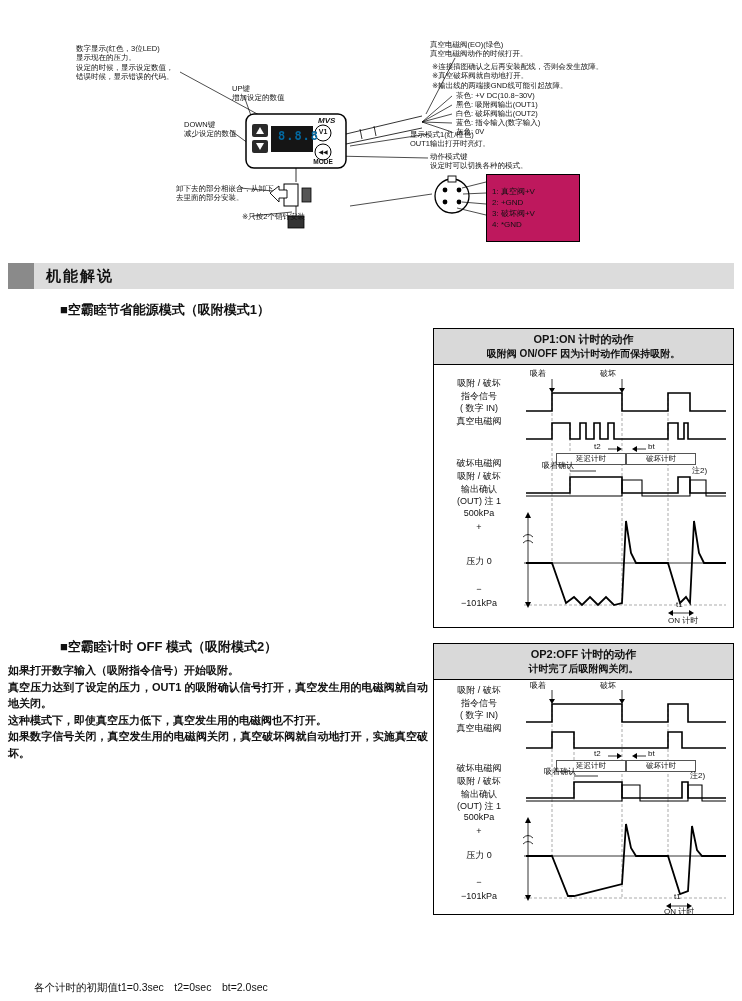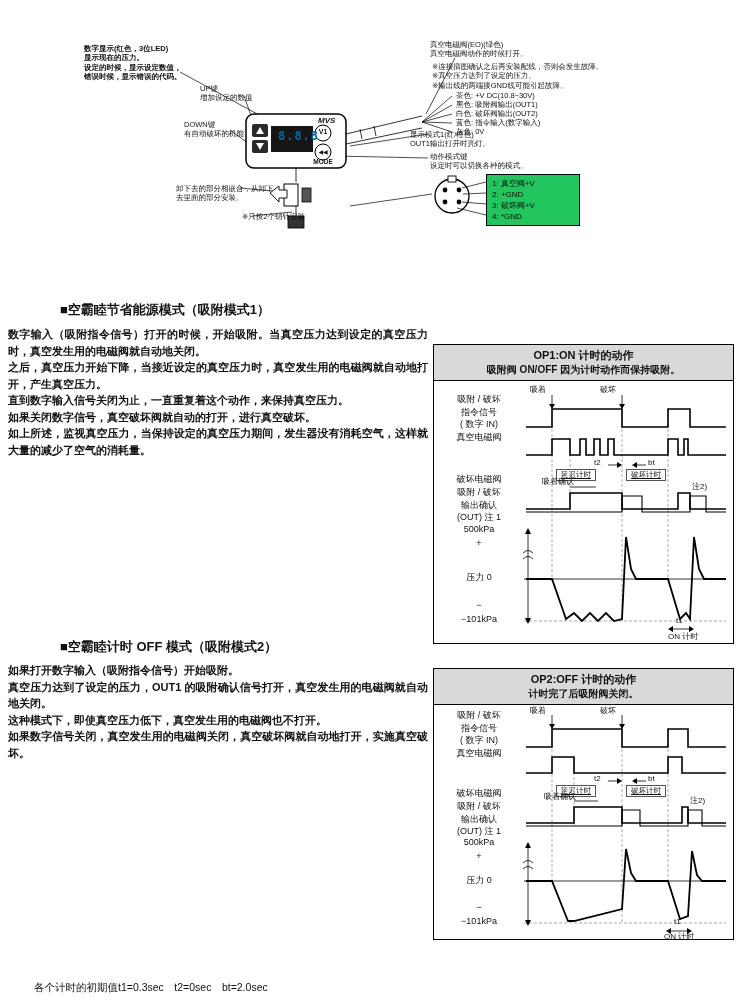--- a/index.html
+++ b/index.html
@@ -7,34 +7,34 @@
   body { font-family:"Liberation Sans","DejaVu Sans",sans-serif; color:#111; }
   .page { position:relative; width:742px; height:1001px; background:#ffffff; overflow:hidden; }
   .abs { position:absolute; }
 
   .section-bar { position:absolute; left:8px; width:726px; height:26px; background:#dcdcdc; }
   .section-bar .sq { position:absolute; left:0; top:0; width:26px; height:26px; background:#8a8a8a; }
   .section-bar .txt { position:absolute; left:38px; top:4px; font-size:15px; font-weight:bold; letter-spacing:2px; }
 
   .note { font-size:7.5px; line-height:1.25; white-space:pre-line; color:#111; }
   .wire-list div { font-size:7.5px; line-height:8.9px; white-space:nowrap; }
-  .pinbox { position:absolute; border:1px solid #000; background:#22c55e; padding:3px 5px; }
+  .pinbox { position:absolute; border:1px solid #000; background:#be185d; padding:11px 5px; }
   .pinbox div { font-size:8px; line-height:11px; white-space:nowrap; }
 
   .mode-title { position:absolute; font-size:13px; font-weight:bold; }
   .body-text { position:absolute; font-size:11px; font-weight:bold; line-height:1.5; white-space:pre-line; text-align:justify; }
 
   .chart-box { position:absolute; width:301px; border:1.5px solid #000; background:#fff; }
   .chart-head { height:36px; background:#d9d9d9; border-bottom:1.5px solid #000; text-align:center; padding-top:3px; }
   .chart-head .t1 { font-size:11px; font-weight:bold; line-height:15px; }
   .chart-head .t2 { font-size:10px; font-weight:bold; line-height:13px; }
   .chart-body { position:relative; width:100%; }
   .clbl { position:absolute; left:2px; width:86px; font-size:9px; line-height:1.4; text-align:center; white-space:pre-line; }
   .cann { position:absolute; font-size:8px; white-space:nowrap; }
-  .cann.boxed { font-size:7.5px; border:0.5px solid #555; background:#fff; padding:0 4px;text-decoration:underline; }
+  .cann.boxed { font-size:7.5px; border:0.5px solid #555; background:#fff; padding:0 19px; }
 
   .notes-line { position:absolute; font-size:10.5px; line-height:15px; white-space:pre; }
 
   svg .wf  { fill:none; stroke:#000; stroke-width:1.6; }
   svg .wf2 { fill:none; stroke:#000; stroke-width:1.1; }
   svg .wfp { fill:none; stroke:#000; stroke-width:1.8; }
   svg .thin{ stroke:#000; stroke-width:0.8; fill:none; }
   svg .dash{ stroke:#888; stroke-width:0.7; stroke-dasharray:3 2; fill:none; }
   svg .arr { fill:#000; stroke:none; }
   svg .ln  { stroke:#000; stroke-width:0.7; fill:none; }
@@ -106,32 +106,32 @@
     <line class="ln" x1="457" y1="172" x2="486" y2="179"></line>
     <line class="ln" x1="350" y1="170" x2="432" y2="158"></line>
   </svg>
 
   <div class="abs" style="left:318px;top:116px;font-size:8px;font-weight:bold;font-style:italic;">MVS</div>
   <div class="abs" style="left:272px;top:129px;width:53px;text-align:center;font-family:'DejaVu Sans Mono',monospace;font-size:12px;font-weight:bold;color:#0369a1;letter-spacing:1px;">8.8.8</div>
   <div class="abs" style="left:316px;top:128px;width:14px;text-align:center;font-size:7px;font-weight:bold;">V1</div>
   <div class="abs" style="left:315px;top:148px;width:16px;text-align:center;font-size:6px;">◀◀</div>
   <div class="abs" style="left:308px;top:158px;width:30px;text-align:center;font-size:6.5px;font-weight:bold;">MODE</div>
 
-  <div class="abs note" style="left:84px;top:44px;width:160px;font-weight:bold;">数字显示(红色，3位LED)
+  <div class="abs note" style="left:76px;top:44px;width:160px;">数字显示(红色，3位LED)
 显示现在的压力。
 设定的时候，显示设定数值，
 错误时候，显示错误的代码。</div>
-  <div class="abs note" style="left:200px;top:84px;">UP键
+  <div class="abs note" style="left:232px;top:84px;">UP键
 增加设定的数值</div>
   <div class="abs note" style="left:184px;top:120px;">DOWN键
-有自动破坏的机能</div>
+减少设定的数值</div>
   <div class="abs note" style="left:430px;top:40px;">真空电磁阀(EO)(绿色)
 真空电磁阀动作的时候打开。</div>
   <div class="abs note" style="left:432px;top:62px;width:300px;">※连接插图确认之后再安装配线，否则会发生故障。
-※真空压力达到了设定的压力。
+※真空破坏阀就自动地打开。
 ※输出线的两端接GND线可能引起故障。</div>
   <div class="abs wire-list" style="left:456px;top:92px;">
     <div>茶色: +V DC(10.8~30V)</div>
     <div>黑色: 吸附阀输出(OUT1)</div>
     <div>白色: 破坏阀输出(OUT2)</div>
     <div>蓝色: 指令输入(数字输入)</div>
     <div>灰色: 0V</div>
   </div>
   <div class="abs note" style="left:410px;top:130px;">显示模式1(红/橙色)
 OUT1输出打开时亮灯。</div>
@@ -140,29 +140,28 @@
   <div class="abs note" style="left:176px;top:184px;width:130px;">卸下去的部分相嵌合，从卸下
 去里面的部分安装。</div>
   <div class="abs note" style="left:242px;top:212px;">※只按2个销针安装</div>
   <div class="pinbox" style="left:486px;top:174px;width:94px;">
     <div>1: 真空阀+V</div>
     <div>2: +GND</div>
     <div>3: 破坏阀+V</div>
     <div>4: *GND</div>
   </div>
 
+  <div class="section-bar" style="top:263px;">
+    <div class="sq"></div>
+    <div class="txt">机能解说</div>
+  </div>
 
   <div class="mode-title" style="left:60px;top:301px;">■空霸睦节省能源模式（吸附模式1）</div>
-  <div class="body-text" style="left:8px;top:326px;width:420px;">数字输入（吸附指令信号）打开的时候，开始吸附。当真空压力达到设定的真空压力时，真空发生用的电磁阀就自动地关闭。
-之后，真空压力开始下降，当接近设定的真空压力时，真空发生用的电磁阀就自动地打开，产生真空压力。
-直到数字输入信号关闭为止，一直重复着这个动作，来保持真空压力。
-如果关闭数字信号，真空破坏阀就自动的打开，进行真空破坏。
-如上所述，监视真空压力，当保持设定的真空压力期间，发生器没有消耗空气，这样就大量的减少了空气的消耗量。</div>
-
-  <div class="chart-box" style="left:433px;top:328px;height:300px;margin-top:16px;">
+
+  <div class="chart-box" style="left:433px;top:328px;height:300px;">
     <div class="chart-head">
       <div class="t1">OP1:ON 计时的动作</div>
       <div class="t2">吸附阀 ON/OFF 因为计时动作而保持吸附。</div>
     </div>
     <div class="chart-body" style="height:262px;">
       <div class="clbl" style="top:12px;">吸附 / 破坏
 指令信号
 ( 数字 IN)</div>
       <div class="clbl" style="top:50px;">真空电磁阀</div>
       <div class="clbl" style="top:92px;">破坏电磁阀</div>
@@ -217,21 +216,21 @@
       <span class="cann" style="left:234px;top:250px;">ON 计时</span>
     </div>
   </div>
 
   <div class="mode-title" style="left:60px;top:638px;">■空霸睦计时 OFF 模式（吸附模式2）</div>
   <div class="body-text" style="left:8px;top:662px;width:420px;">如果打开数字输入（吸附指令信号）开始吸附。
 真空压力达到了设定的压力，OUT1 的吸附确认信号打开，真空发生用的电磁阀就自动地关闭。
 这种模式下，即使真空压力低下，真空发生用的电磁阀也不打开。
 如果数字信号关闭，真空发生用的电磁阀关闭，真空破坏阀就自动地打开，实施真空破坏。</div>
 
-  <div class="chart-box" style="left:433px;top:668px;height:272px;">
+  <div class="chart-box" style="left:433px;top:643px;height:272px;">
     <div class="chart-head">
       <div class="t1">OP2:OFF 计时的动作</div>
       <div class="t2">计时完了后吸附阀关闭。</div>
     </div>
     <div class="chart-body" style="height:234px;">
       <div class="clbl" style="top:4px;">吸附 / 破坏
 指令信号
 ( 数字 IN)</div>
       <div class="clbl" style="top:42px;">真空电磁阀</div>
       <div class="clbl" style="top:82px;">破坏电磁阀</div>

